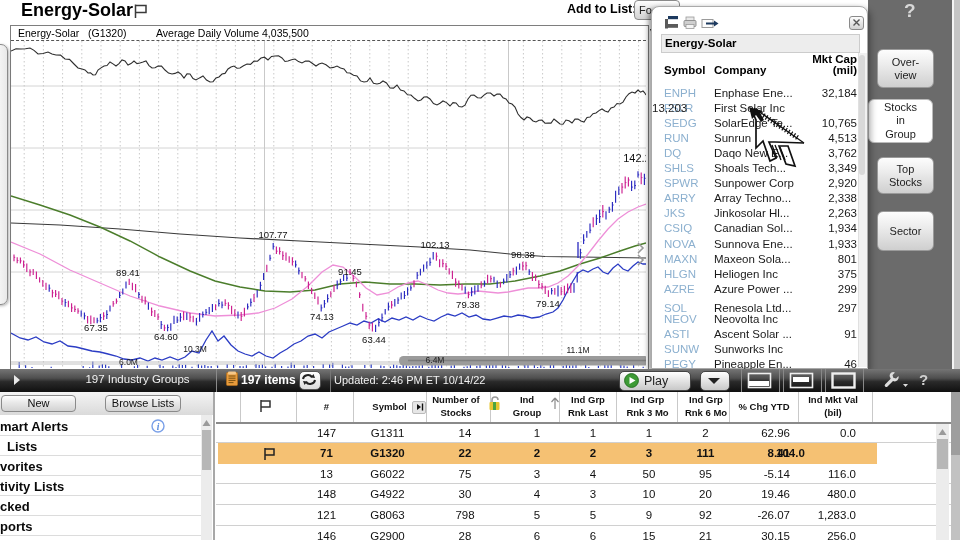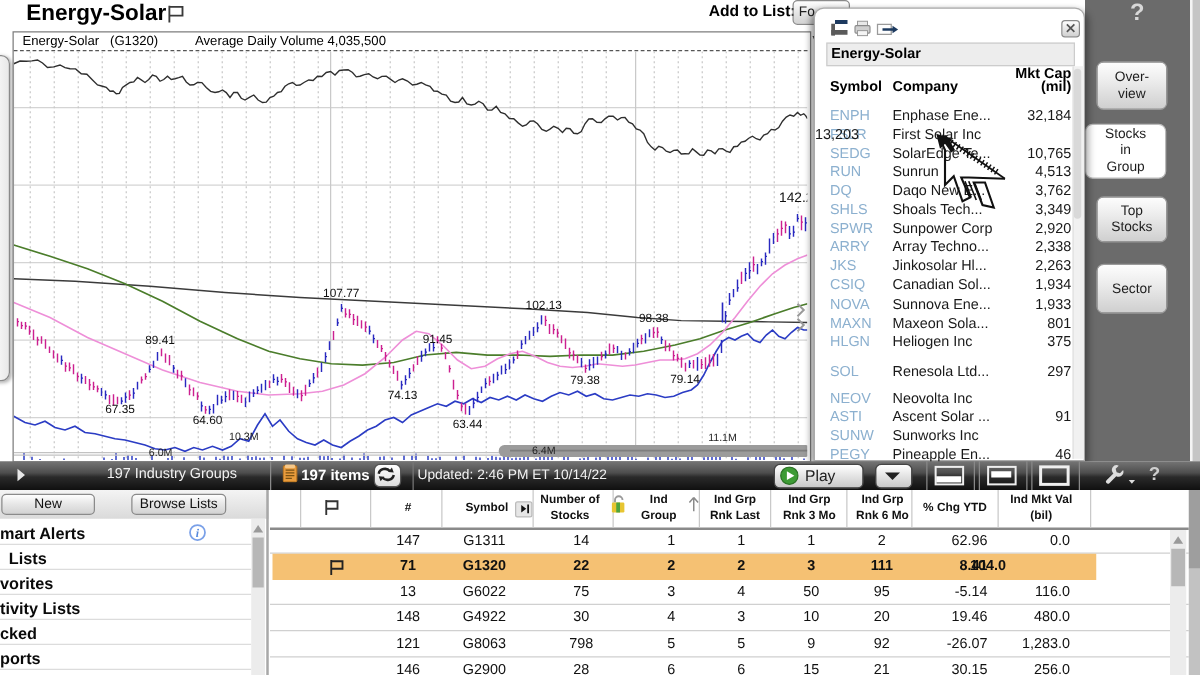--- a/index.html
+++ b/index.html
@@ -160,21 +160,26 @@
       <div style="position:absolute;left:0;top:165.55px;width:215px;height:15.05px;font-size:11.5px">
 <span style="position:absolute;left:12px;color:#8cb0cf">MAXN</span>
 <span style="position:absolute;left:62px;color:#1a1a1a">Maxeon Sola...</span>
 <span style="position:absolute;left:0;width:205px;text-align:right;color:#1a1a1a">801</span>
       </div>
       <div style="position:absolute;left:0;top:180.60000000000002px;width:215px;height:15.05px;font-size:11.5px">
 <span style="position:absolute;left:12px;color:#8cb0cf">HLGN</span>
 <span style="position:absolute;left:62px;color:#1a1a1a">Heliogen Inc</span>
 <span style="position:absolute;left:0;width:205px;text-align:right;color:#1a1a1a">375</span>
       </div>
-      <div style="position:absolute;left:0;top:205px;width:240px;height:15.05px;font-size:11.5px">
+      <div style="position:absolute;left:0;top:195.65000000000003px;width:215px;height:15.05px;font-size:11.5px">
+<span style="position:absolute;left:12px;color:#8cb0cf">AZRE</span>
+<span style="position:absolute;left:62px;color:#1a1a1a">Azure Power ...</span>
+<span style="position:absolute;left:0;width:205px;text-align:right;color:#1a1a1a">299</span>
+      </div>
+      <div style="position:absolute;left:0;top:215px;width:240px;height:15.05px;font-size:11.5px">
 <span style="position:absolute;left:12px;color:#8cb0cf">SOL</span>
 <span style="position:absolute;left:62px;color:#1a1a1a">Renesola Ltd...</span>
 <span style="position:absolute;left:0;width:205px;text-align:right;color:#1a1a1a">297</span>
       </div>
       <div style="position:absolute;left:0;top:225.75000000000006px;width:215px;height:15.05px;font-size:11.5px">
 <span style="position:absolute;left:12px;color:#8cb0cf">NEOV</span>
 <span style="position:absolute;left:62px;color:#1a1a1a">Neovolta Inc</span>
 <span style="position:absolute;left:0;width:244px;text-align:right;color:#1a1a1a">154</span>
       </div>
       <div style="position:absolute;left:0;top:240.80000000000007px;width:215px;height:15.05px;font-size:11.5px">

